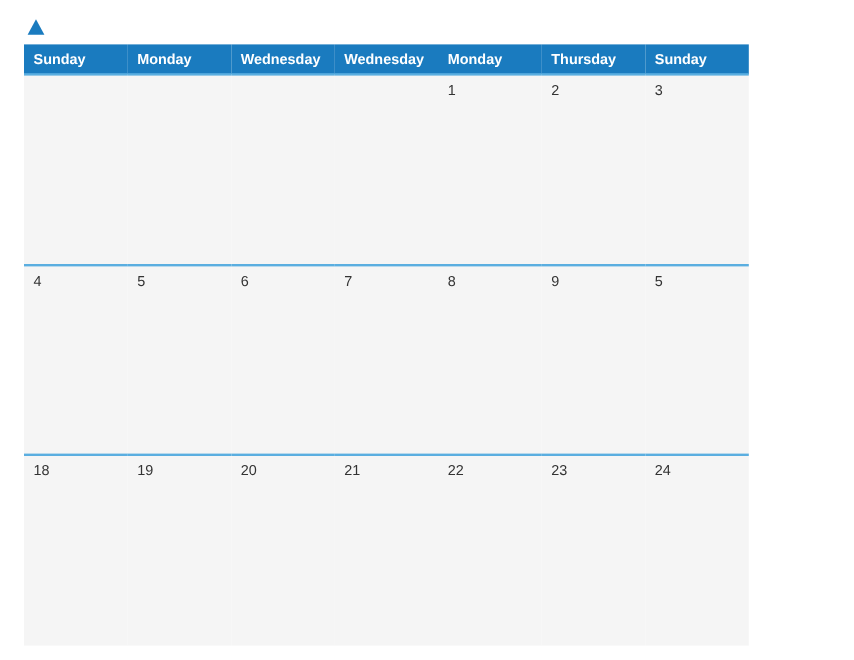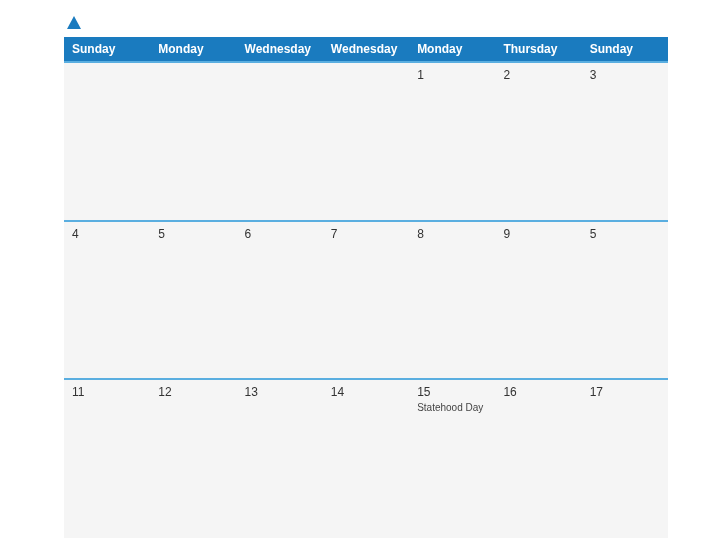--- a/index.html
+++ b/index.html
@@ -9,21 +9,20 @@
       background: #fff;
       font-family: Arial, sans-serif;
       overflow: hidden;
     }
     .page {
       width: 644px;
       height: 550px;
       padding: 16px 20px 12px 20px;
       display: flex;
       flex-direction: column;
-      margin-left: 44px;
     }
     .logo {
       display: flex;
       align-items: center;
       gap: 4px;
     }
     .calendar-title {
       font-size: 32px;
       color: #222;
       font-weight: 400;
@@ -158,37 +157,36 @@
           </td>
           <td>
             <span class="day-number">9</span>
           </td>
           <td>
             <span class="day-number">5</span>
           </td>
         </tr>
         <tr>
           <td>
-            <span class="day-number">11</span>
+            <span class="day-number">18</span>
           </td>
           <td>
-            <span class="day-number">12</span>
+            <span class="day-number">19</span>
           </td>
           <td>
-            <span class="day-number">13</span>
+            <span class="day-number">20</span>
           </td>
           <td>
-            <span class="day-number">14</span>
+            <span class="day-number">21</span>
           </td>
           <td>
-            <span class="day-number">15</span>
-            <span class="holiday">Statehood Day</span>
+            <span class="day-number">22</span>
           </td>
           <td>
-            <span class="day-number">16</span>
+            <span class="day-number">23</span>
           </td>
           <td>
-            <span class="day-number">17</span>
+            <span class="day-number">24</span>
           </td>
         </tr>
       </tbody>
   </table>
 </div>
 
 </body></html>

